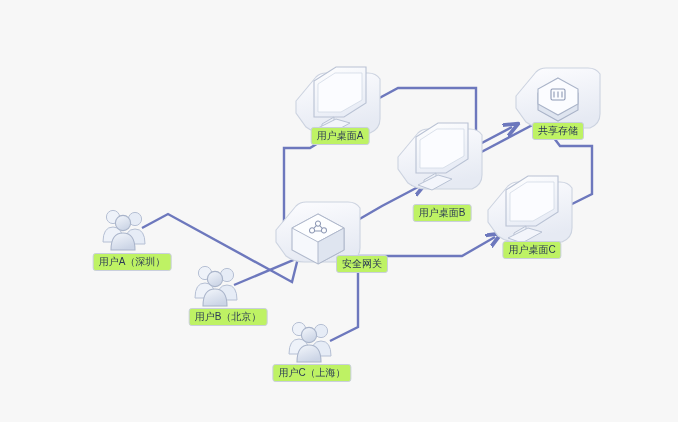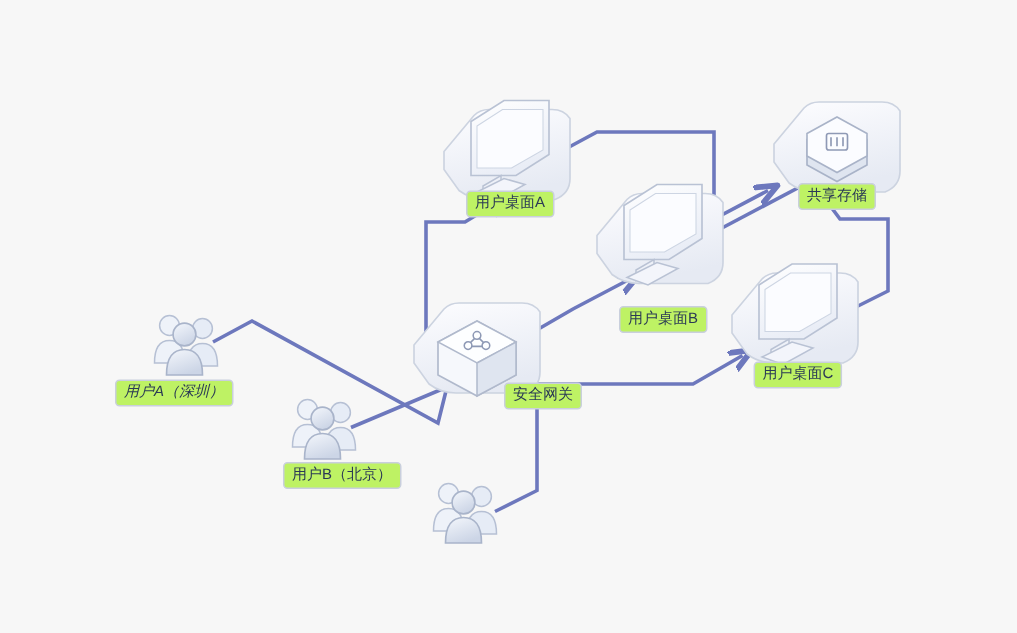--- a/index.html
+++ b/index.html
@@ -149,21 +149,22 @@
       <use href="#people"></use>
     </g>
     <g transform="translate(216,288)">
       <use href="#people"></use>
     </g>
     <g transform="translate(310,344)">
       <use href="#people"></use>
     </g>
   </svg>
 
-  <div class="label" style="left:116px;top:253px;font-style:italic;">用户A（深圳）</div>
+  <div class="label" style="left:132px;top:253px;">用户A（深圳）</div>
   <div class="label" style="left:228px;top:308px;">用户B（北京）</div>
+  <div class="label" style="left:312px;top:364px;">用户C（上海）</div>
   <div class="label" style="left:318px;top:255px;margin-left:44px;">安全网关</div>
   <div class="label" style="left:340px;top:127px;">用户桌面A</div>
   <div class="label" style="left:442px;top:204px;">用户桌面B</div>
   <div class="label" style="left:532px;top:241px;">用户桌面C</div>
   <div class="label" style="left:558px;top:122px;">共享存储</div>
 
 </div>
 
 </body></html>

